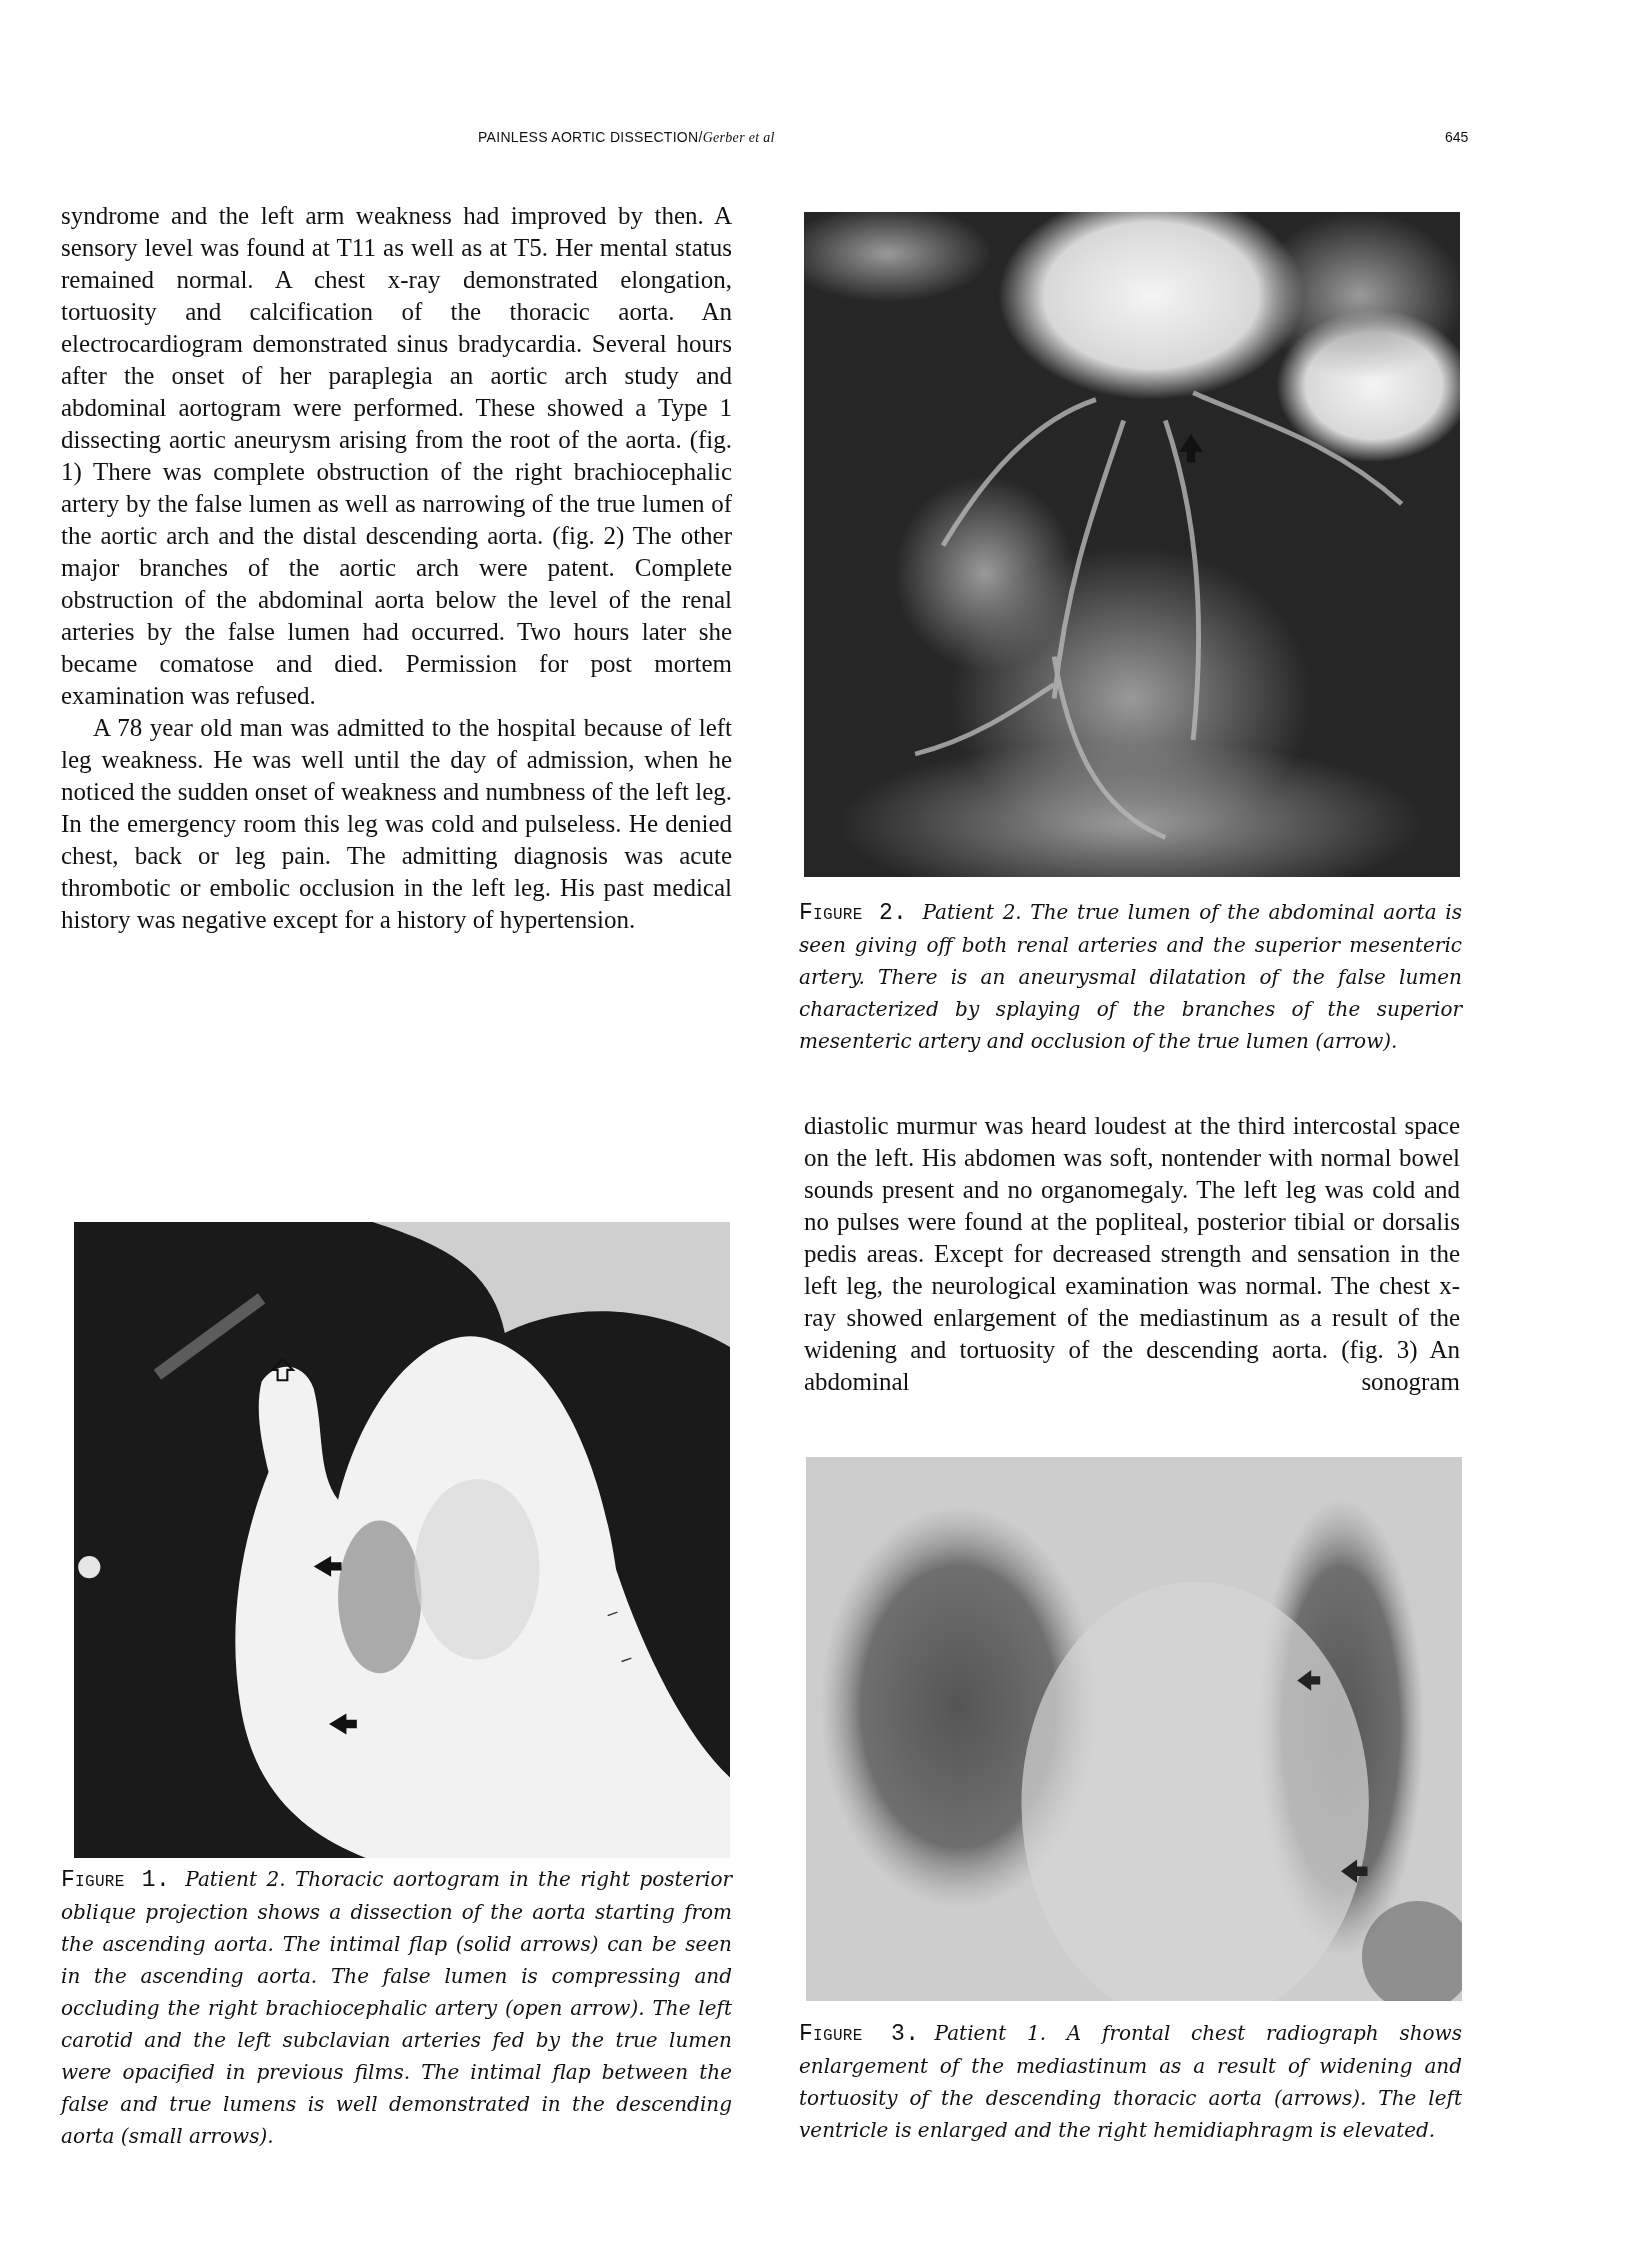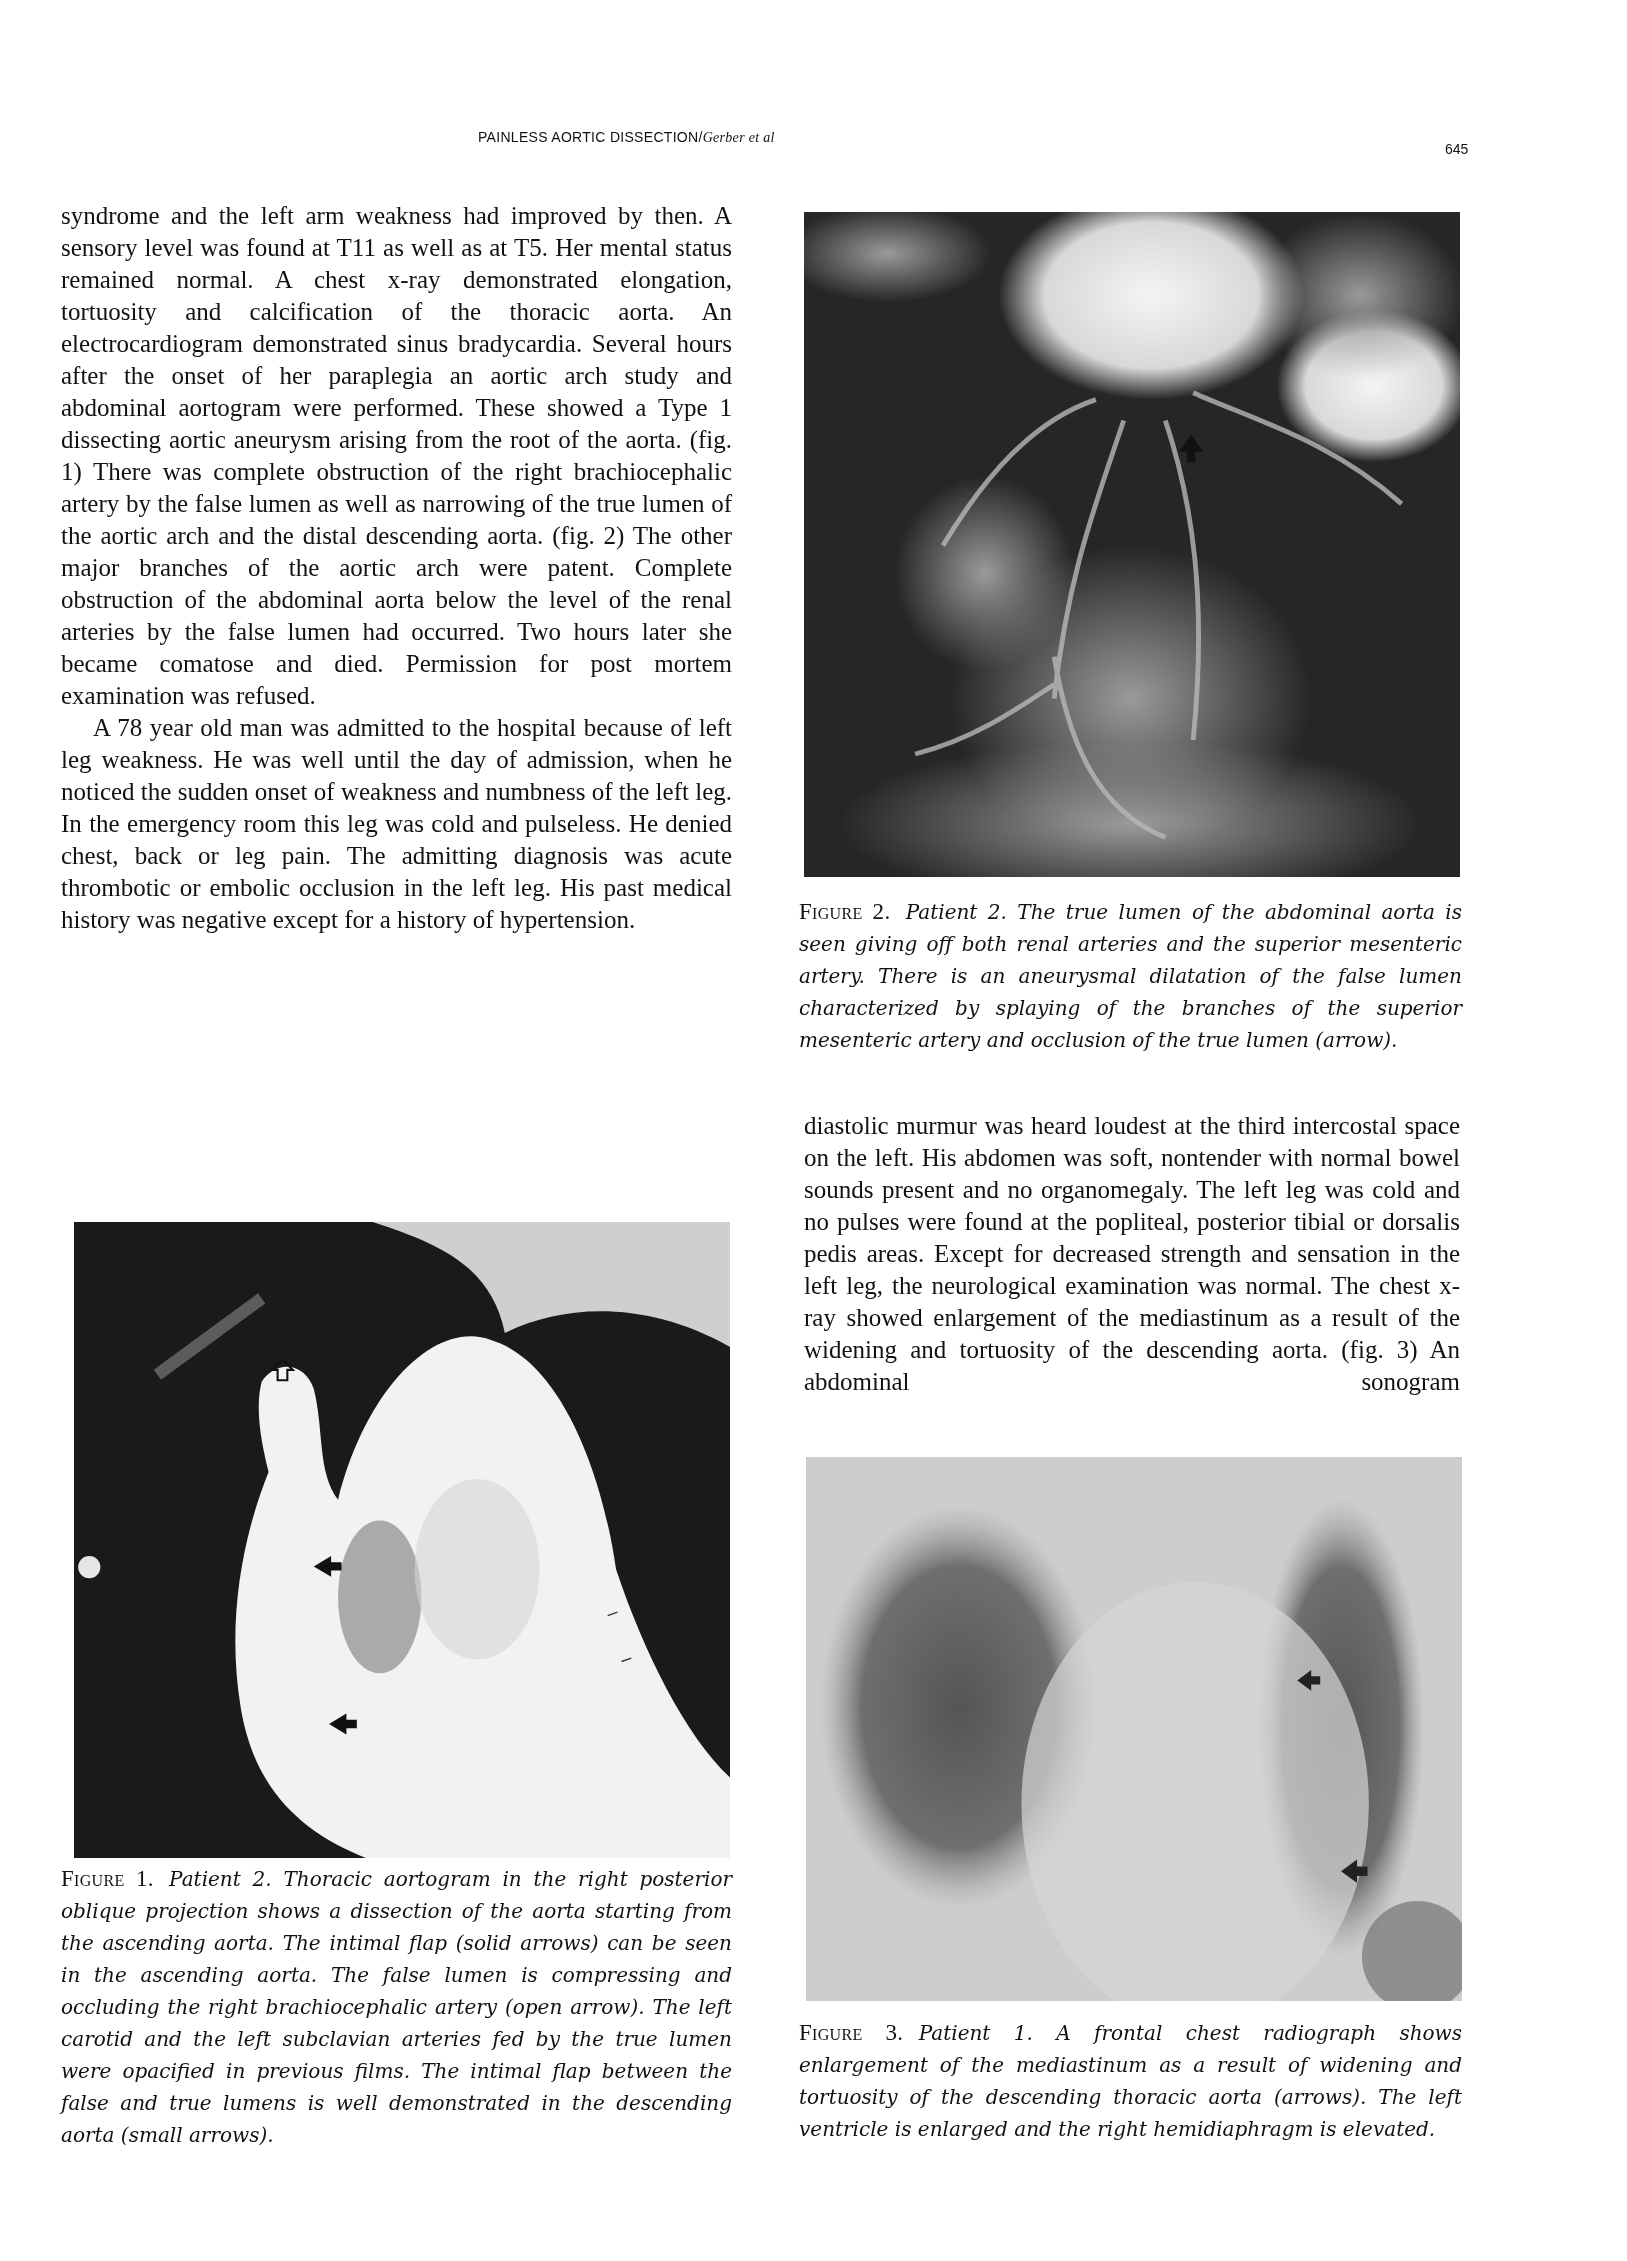--- a/index.html
+++ b/index.html
@@ -3,21 +3,21 @@
 <meta charset="utf-8">
 <style>
   html, body { margin: 0; padding: 0; background: #ffffff; }
   body { width: 1627px; height: 2261px; position: relative; overflow: hidden; color: #111; }
   .running-head {
     position: absolute; top: 129px; left: 0; width: 1311px; height: 35px;
     font-family: "Liberation Sans", "DejaVu Sans", sans-serif; font-size: 14px; text-align: center;
   }
   .running-head .title { position: absolute; left: 478px; top: 0; letter-spacing: 0.3px; }
   .running-head .title i { font-family: "Liberation Serif", serif; }
-  .running-head .page-num { position: absolute; left: 1445px; top: 12px; }
+  .running-head .page-num { position: absolute; left: 1445px; top: 0; }
   .col {
     position: absolute; font-family: Liberation Serif, serif;
     font-size: 25px; line-height: 32px; text-align: justify; hyphens: none;
   }
   .col p { margin: 0; }
   .col-left-top { left: 61px; top: 200px; width: 671px; }
   .case-heading { text-align: center; font-weight: bold; margin: 16.7px 0 1.4px 0 !important; font-size: 26px; }
   .indent { text-indent: 32px; }
   .col-right-mid { left: 804px; top: 1110px; width: 656px; }
   .figure {
@@ -26,21 +26,21 @@
   .figure svg { display: block; width: 100%; height: 100%; }
   .fig1 { left: 74px; top: 1222px; width: 656px; height: 636px; background: #1a1a1a; }
   .fig2 { left: 804px; top: 212px; width: 656px; height: 665px; background: #2a2a2a; }
   .fig3 { left: 806px; top: 1457px; width: 656px; height: 544px; background: #c9c9c9; }
   .caption {
     position: absolute; font-family: "DejaVu Serif", "Liberation Serif", serif;
     font-size: 20px; line-height: 32px; text-align: justify; font-style: italic;
   }
   .caption .fig-label {
     font-style: normal; font-variant: small-caps; letter-spacing: 0.3px; margin-right: 15.3px;
-    font-family: Liberation Serif, serif; font-size: 23px;
+    font-family: Liberation Mono, monospace; font-size: 23px;
   }
   .cap1 { left: 61px; top: 1863px; width: 671px; }
   .cap2 { left: 799px; top: 896px; width: 663px; }
   .cap3 { left: 799px; top: 2017px; width: 663px; }
 </style>
 </head>
 <body>
 
 <div class="running-head">
   <span class="title"><span>PAINLESS AORTIC DISSECTION/</span><i>Gerber et al</i></span>

